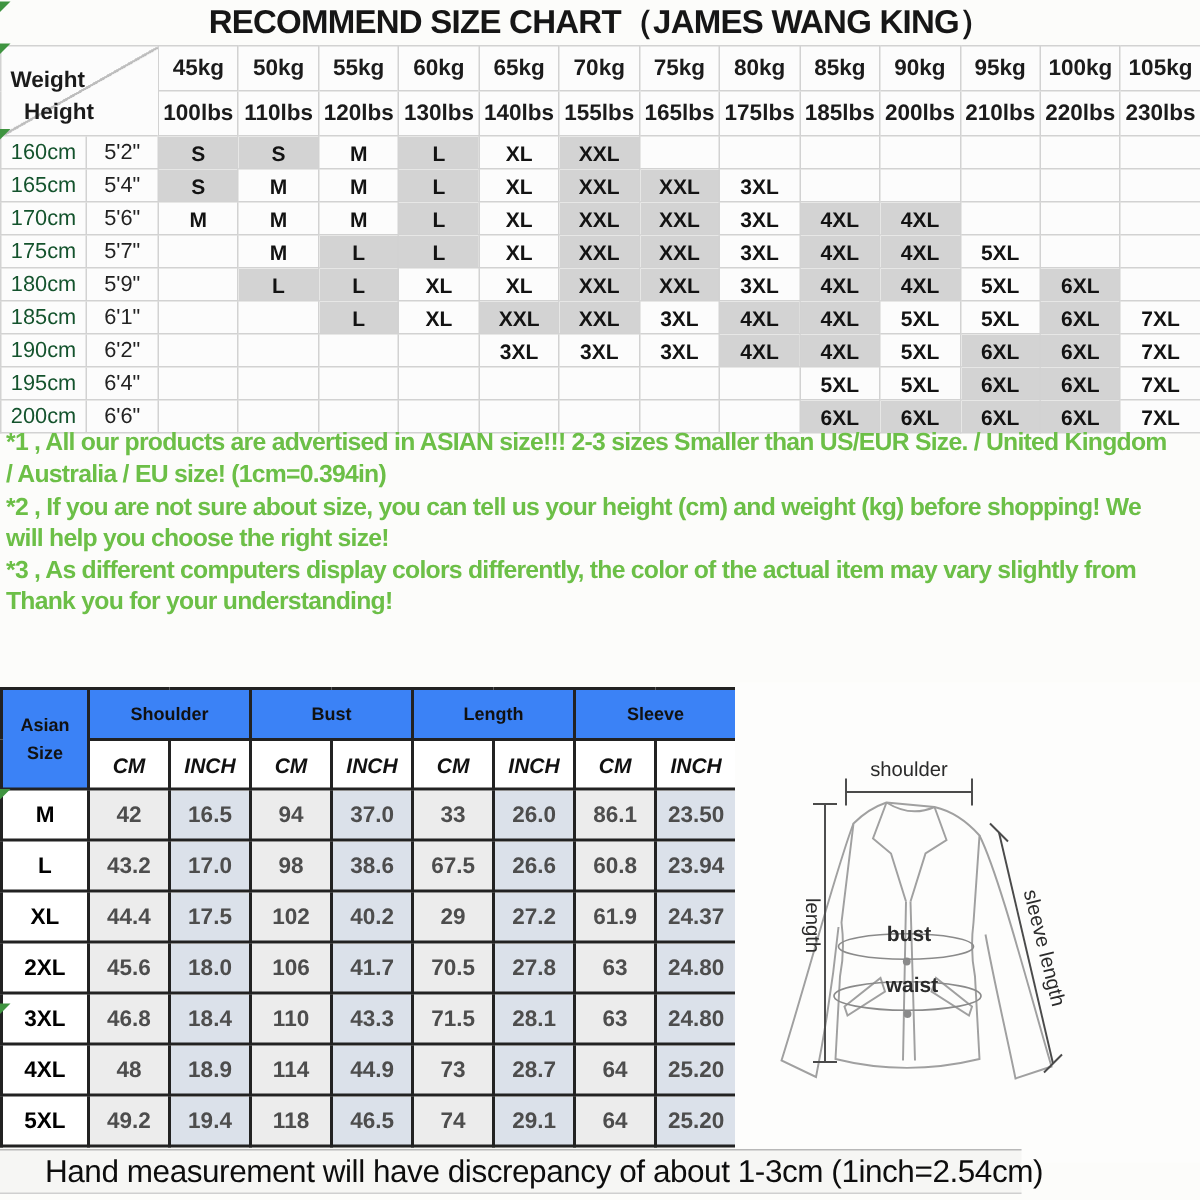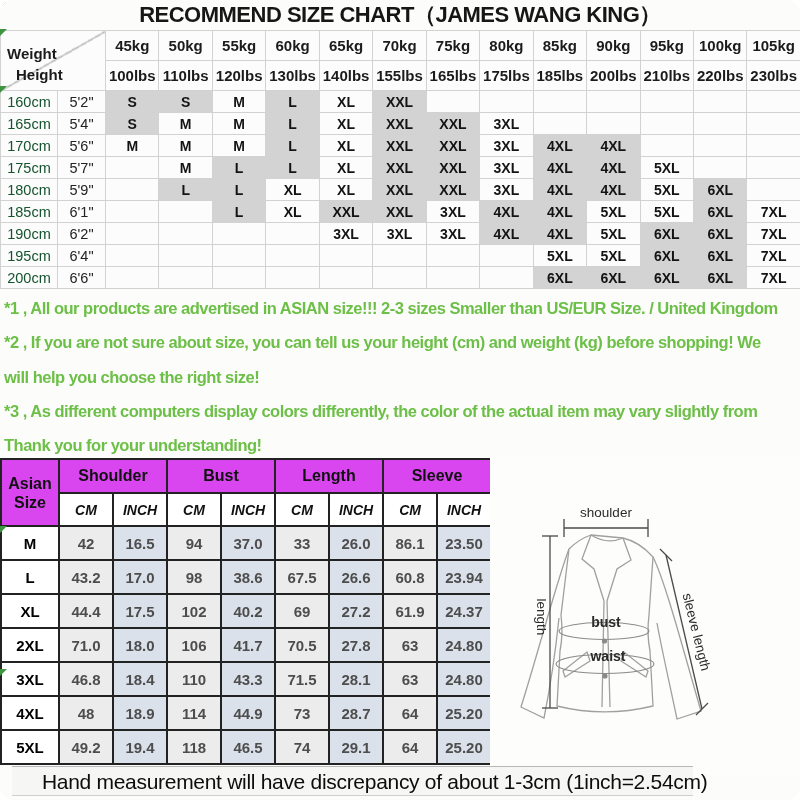--- a/index.html
+++ b/index.html
@@ -1,21 +1,21 @@
 <!DOCTYPE html>
 <html style="--hl: #d3d3d3; --cmc: #ececec; --inc: #dbe1ea; --grn: #6cbf47;"><head>
 <meta charset="utf-8">
 <style>
   :root{
     --hl:#d3d3d3; --cmc:#ececec; --inc:#dbe1ea; --grn:#6cbf47;
   }
   html,body{margin:0;padding:0;}
   .page{
     position:relative; width:800px; height:800px; overflow:hidden;
-    background:#fcfcfa; font-family:"Liberation Sans", sans-serif;border-radius:14px;
+    background:#fcfcfa; font-family:"Liberation Sans", sans-serif;
   }
   
   .title{
     position:absolute; top:2px; left:0; width:800px; height:27px;
     text-align:center; font-size:22px; font-weight:bold; letter-spacing:-0.5px;
     color:#161616; line-height:26px; white-space:nowrap;
   }
   
   table{border-spacing:0;}
   .matrix{
@@ -37,43 +37,43 @@
     position:relative; text-align:left;
     background:#fcfcfc linear-gradient(to bottom right, transparent 49.2%, #bdbdbd 49.2%, #bdbdbd 50.8%, transparent 50.8%);
   }
   .corner .cw{display:block; padding:7px 0 0 6px; font-size:15px; font-weight:bold; line-height:16px;}
   .corner .ch{display:block; padding:5px 0 0 15px; font-size:15px; font-weight:bold; line-height:16px;}
   
   .notes{
     position:absolute; top:285px; left:4px; width:796px;
     color:var(--grn); font-size:16.5px; letter-spacing:-0.5px; font-weight:bold;
   }
-  .note-line{height:21.3px; line-height:21.3px; white-space:nowrap;margin-top:13px;}
+  .note-line{height:21.3px; line-height:21.3px; white-space:nowrap;}
   
   .measure{
     position:absolute; top:458px; left:0; width:490px;
     border-collapse:collapse; table-layout:fixed; background:#fff;
   }
   .measure th,.measure td{
     border:2px solid #222; padding:0; text-align:center; vertical-align:middle;
     overflow:hidden; white-space:normal;
   }
-  .measure thead tr.grpr th{height:32px; font-size:16px; font-weight:bold; color:#111; background:#d946ef;}
+  .measure thead tr.grpr th{height:32px; font-size:12px; font-weight:bold; color:#111; background:#3b82f6;}
   .measure th.unit{height:31px; font-size:14px; font-weight:bold; color:#111; background:#fff;font-style:italic;}
   .measure th.asize{font-size:16px; font-weight:bold; line-height:19px; background:#fff;}
   .measure tbody td{height:32px; font-size:15px; font-weight:bold; color:#4d4d4d;}
   .measure td.msize{color:#000; background:#fff;}
   .measure td.cm{background:var(--cmc);}
   .measure td.inch{background:var(--inc);}
   
   .jacket{position:absolute; top:455px; left:490px; width:310px; height:320px; background:#fdfdfc;}
   .jacket text{font-family:"Liberation Sans", sans-serif; fill:#2b2b2b;}
   
   .footer{
-    position:absolute; top:766px; left:12px; width:681px; height:30px;
+    position:absolute; top:766px; left:0; width:681px; height:30px;
     border-top:1px solid #b8b8b8; border-bottom:1px solid #cfcfcf;
     background:#f6f6f4; color:#0d0d0d; font-size:21px; letter-spacing:-0.3px;
     line-height:30px; padding-left:30px; box-sizing:border-box; white-space:nowrap;
   }
   
   .gmark{position:absolute; width:0; height:0;
     border-top:7px solid #3f9440; border-right:7px solid transparent;}
 </style>
 </head>
 <body>
@@ -276,20 +276,21 @@
           <td class="sz g">6XL</td>
           <td class="sz g">6XL</td>
           <td class="sz g">6XL</td>
           <td class="sz">7XL</td>
         </tr>
       </tbody>
   </table>
 
   <div class="notes">
       <div class="note-line">*1 , All our products are advertised in ASIAN size!!! 2-3 sizes Smaller than US/EUR Size. / United Kingdom</div>
+      <div class="note-line">/ Australia / EU size! (1cm=0.394in)</div>
       <div class="note-line">*2 , If you are not sure about size, you can tell us your height (cm) and weight (kg) before shopping! We</div>
       <div class="note-line">will help you choose the right size!</div>
       <div class="note-line">*3 , As different computers display colors differently, the color of the actual item may vary slightly from</div>
       <div class="note-line">Thank you for your understanding!</div>
     </div>
 
   <table class="measure">
     <colgroup>
       <col style="width:58px">
       <col span="8" style="width:54px">
@@ -335,28 +336,28 @@
           <td class="inch">26.6</td>
           <td class="cm">60.8</td>
           <td class="inch">23.94</td>
         </tr>
         <tr>
           <td class="msize">XL</td>
           <td class="cm">44.4</td>
           <td class="inch">17.5</td>
           <td class="cm">102</td>
           <td class="inch">40.2</td>
-          <td class="cm">69</td>
+          <td class="cm">29</td>
           <td class="inch">27.2</td>
           <td class="cm">61.9</td>
           <td class="inch">24.37</td>
         </tr>
         <tr>
           <td class="msize">2XL</td>
-          <td class="cm">71.0</td>
+          <td class="cm">45.6</td>
           <td class="inch">18.0</td>
           <td class="cm">106</td>
           <td class="inch">41.7</td>
           <td class="cm">70.5</td>
           <td class="inch">27.8</td>
           <td class="cm">63</td>
           <td class="inch">24.80</td>
         </tr>
         <tr>
           <td class="msize">3XL</td>

